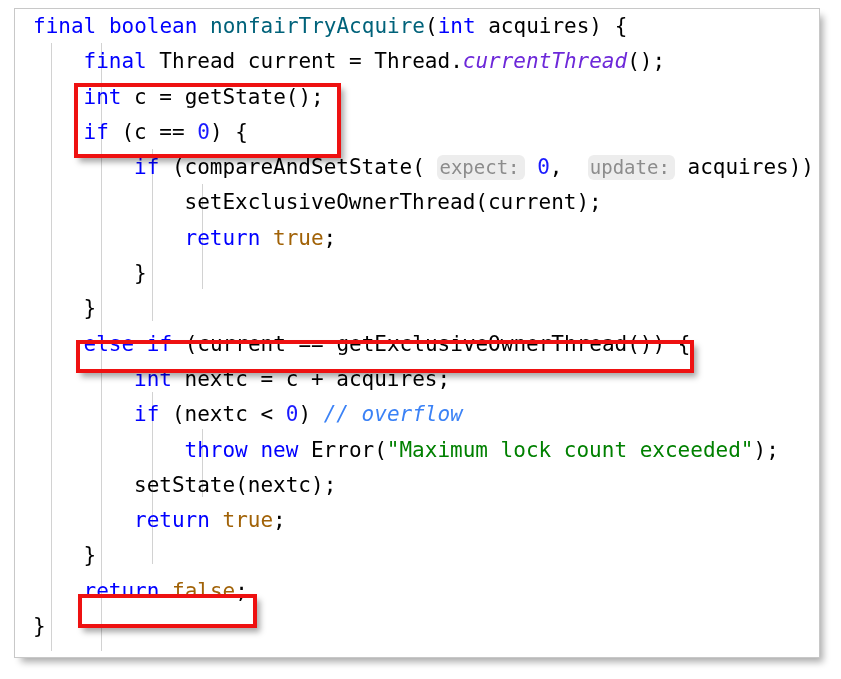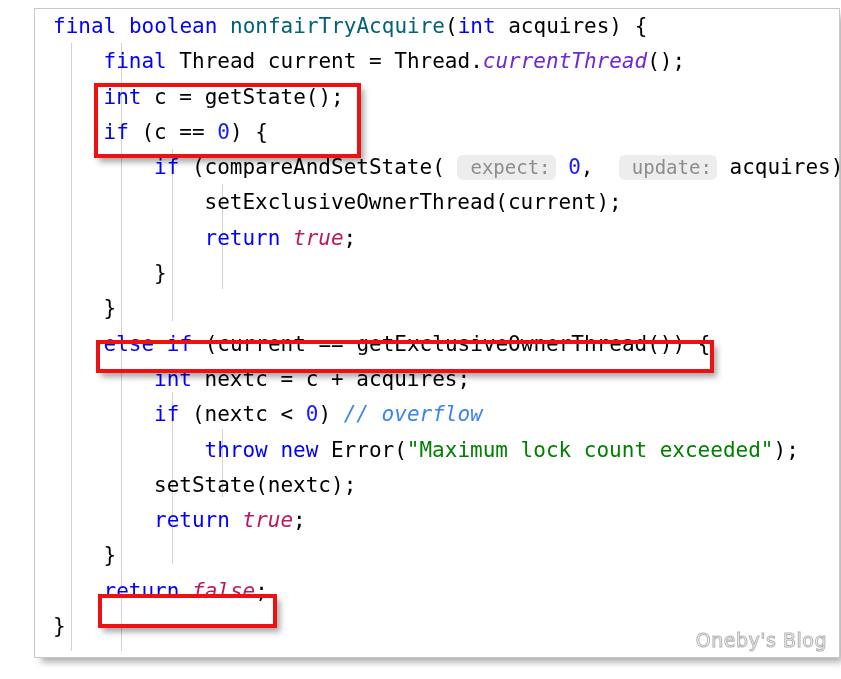--- a/index.html
+++ b/index.html
@@ -27,21 +27,20 @@
     position: absolute;
     left: 14px;
     top: 8px;
     width: 806px;
     height: 650px;
     background: #ffffff;
     border: 1px solid #c8c8c8;
     box-sizing: border-box;
     box-shadow: 5px 6px 7px -2px rgba(0,0,0,0.33);
     overflow: hidden;
-    margin-left: 20px;
   }
 
   
   .code-surface {
     position: absolute;
     left: 0;
     top: 0;
     right: 0;
     bottom: 0;
     overflow: hidden;
@@ -72,34 +71,34 @@
     color: #000000;
   }
   .line {
     height: 35.3px;
     padding-left: 18px;
     white-space: pre;
   }
 
   
   .kw   { color: #0000ff; }            
-  .lit  { color: #be185d; font-style: italic; }            
+  .lit  { color: #a16207; }            
   .num  { color: #1a1aff; }            
   .mth  { color: #00627a; }            
   .stat { color: #6d28d9; font-style: italic; }  
   .str  { color: #008000; }            
   .cmt  { color: #3b82f6; font-style: italic; }  
   .pln  { color: #000000; }
 
   
   .hint {
     background: #ededed;
     color: #8c8c8c;
     border-radius: 6px;
-    padding: 1px 5px 2px 13px;
+    padding: 1px 5px 2px 2px;
     font-size: 19px;
   }
 
   
   .hl-box {
     position: absolute;
     border: 4px solid #ee1111;
     box-sizing: border-box;
     background: transparent;
     box-shadow: 4px 5px 6px -1px rgba(0,0,0,0.35);
@@ -142,17 +141,16 @@
       <div class="code" id="code-block"><div class="line" style="padding-left: 18px;"><span class="kw">final</span><span class="pln"> </span><span class="kw">boolean</span><span class="pln"> </span><span class="mth">nonfairTryAcquire</span><span class="pln">(</span><span class="kw">int</span><span class="pln"> acquires) {</span></div><div class="line" style="padding-left: 68.5px;"><span class="kw">final</span><span class="pln"> Thread current = Thread.</span><span class="stat">currentThread</span><span class="pln">();</span></div><div class="line" style="padding-left: 68.5px;"><span class="kw">int</span><span class="pln"> c = getState();</span></div><div class="line" style="padding-left: 68.5px;"><span class="kw">if</span><span class="pln"> (c == </span><span class="num">0</span><span class="pln">) {</span></div><div class="line" style="padding-left: 119px;"><span class="kw">if</span><span class="pln"> (compareAndSetState(</span><span class="pln"> </span><span class="hint">expect:</span><span class="pln"> </span><span class="num">0</span><span class="pln">,  </span><span class="hint">update:</span><span class="pln"> acquires)) {</span></div><div class="line" style="padding-left: 169.5px;"><span class="pln">setExclusiveOwnerThread(current);</span></div><div class="line" style="padding-left: 169.5px;"><span class="kw">return</span><span class="pln"> </span><span class="lit">true</span><span class="pln">;</span></div><div class="line" style="padding-left: 119px;"><span class="pln">}</span></div><div class="line" style="padding-left: 68.5px;"><span class="pln">}</span></div><div class="line" style="padding-left: 68.5px;"><span class="kw">else</span><span class="pln"> </span><span class="kw">if</span><span class="pln"> (current == getExclusiveOwnerThread()) {</span></div><div class="line" style="padding-left: 119px;"><span class="kw">int</span><span class="pln"> nextc = c + acquires;</span></div><div class="line" style="padding-left: 119px;"><span class="kw">if</span><span class="pln"> (nextc &lt; </span><span class="num">0</span><span class="pln">) </span><span class="cmt">// overflow</span></div><div class="line" style="padding-left: 169.5px;"><span class="kw">throw</span><span class="pln"> </span><span class="kw">new</span><span class="pln"> Error(</span><span class="str">"Maximum lock count exceeded"</span><span class="pln">);</span></div><div class="line" style="padding-left: 119px;"><span class="pln">setState(nextc);</span></div><div class="line" style="padding-left: 119px;"><span class="kw">return</span><span class="pln"> </span><span class="lit">true</span><span class="pln">;</span></div><div class="line" style="padding-left: 68.5px;"><span class="pln">}</span></div><div class="line" style="padding-left: 68.5px;"><span class="kw">return</span><span class="pln"> </span><span class="lit">false</span><span class="pln">;</span></div><div class="line" style="padding-left: 18px;"><span class="pln">}</span></div></div>
 
       <div id="highlight-overlay">
           <div class="hl-box" style="left: 59px; top: 74px; width: 267px; height: 75px;"></div>
           <div class="hl-box" style="left: 61px; top: 331px; width: 618px; height: 33px;"></div>
           <div class="hl-box" style="left: 63px; top: 585px; width: 179px; height: 34px;"></div>
         </div>
 
     </div>
 
-    <div class="watermark">Oneby's Blog</div>
 
   </div>
 
 </div>
 
 </body></html>

